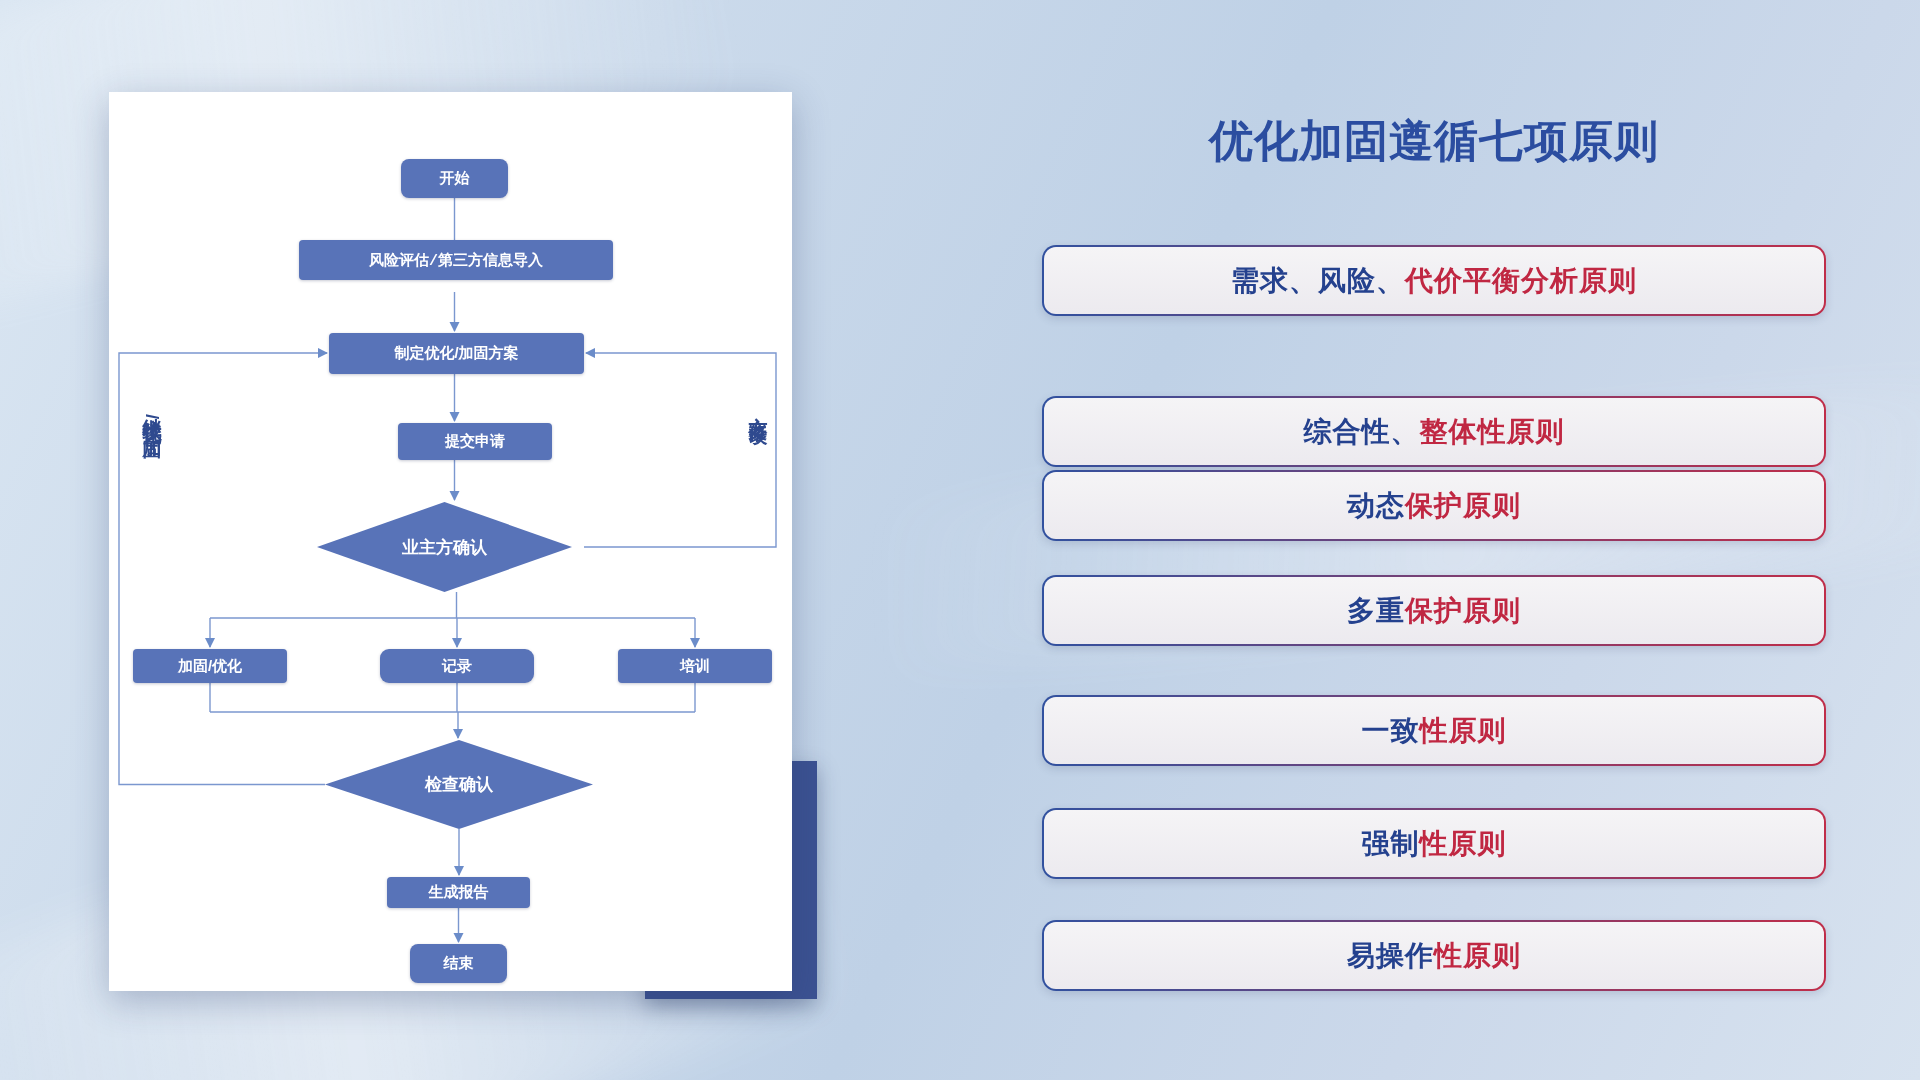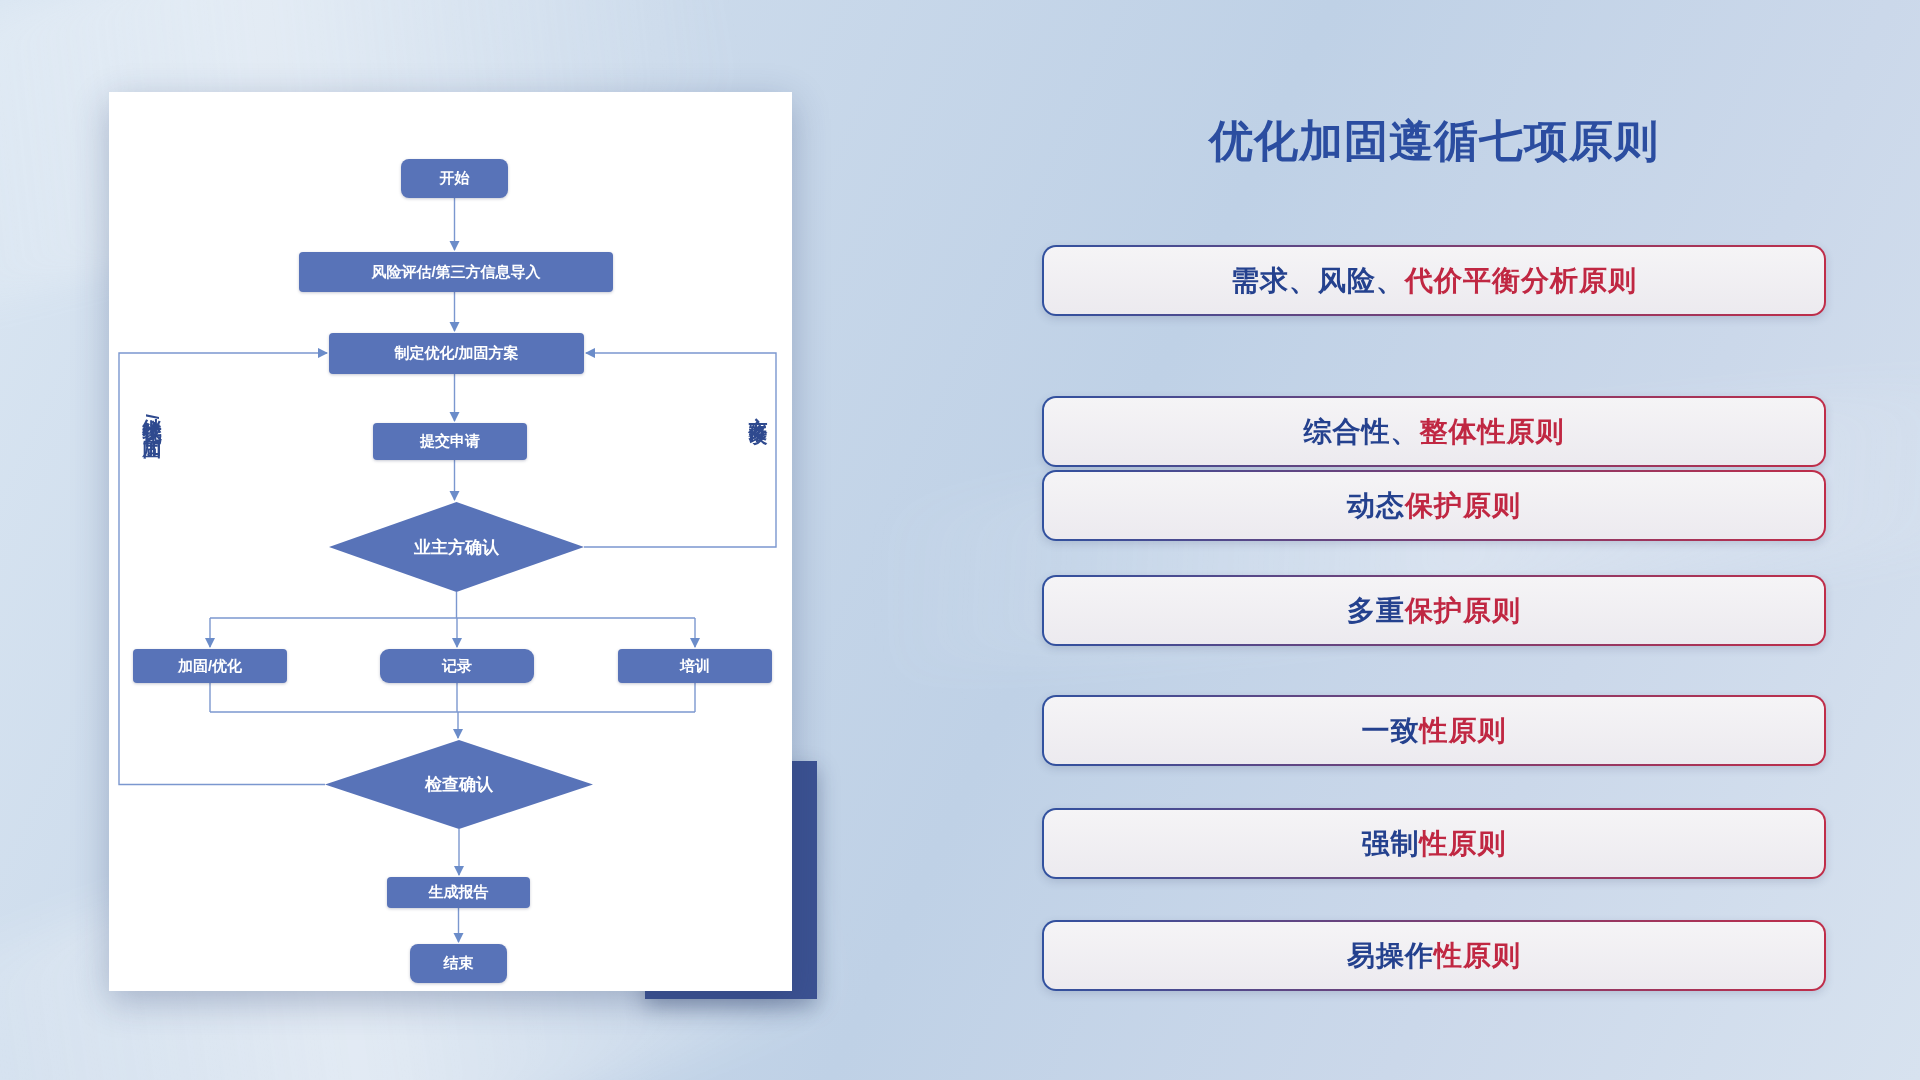--- a/index.html
+++ b/index.html
@@ -81,27 +81,27 @@
         <path d="M349 620 V646" marker-end="url(#arr)"></path>
         <path d="M350 737 V783" marker-end="url(#arr)"></path>
         <path d="M349.5 816 V850" marker-end="url(#arr)"></path>
         <path d="M475 455 H667 V261 H477" marker-end="url(#arr)"></path>
         <path d="M216 692.5 H10 V261 H218" marker-end="url(#arr)"></path>
       </g>
     </svg>
 
     <div class="node term" style="left:292px;top:67px;width:107px;height:39px;">开始</div>
 
-    <div class="node" style="left:190px;top:160px;width:314px;height:40px;">风险评估/第三方信息导入</div>
+    <div class="node" style="left:190px;top:148px;width:314px;height:40px;font-family:Liberation Mono, monospace;">风险评估/第三方信息导入</div>
 
     <div class="node" style="left:220px;top:241px;width:255px;height:41px;">制定优化/加固方案</div>
 
-    <div class="node" style="left:264px;top:331px;width:154px;height:37px;">提交申请</div>
+    <div class="node" style="left:289px;top:331px;width:154px;height:37px;">提交申请</div>
 
-    <div class="diamond" style="left:220px;top:410px;width:255px;height:90px;">业主方确认</div>
+    <div class="diamond" style="left:208px;top:410px;width:255px;height:90px;">业主方确认</div>
 
     <div class="node" style="left:24px;top:557px;width:154px;height:34px;">加固/优化</div>
 
     <div class="node" style="left:271px;top:557px;width:154px;height:34px;border-radius:9px;">记录</div>
 
     <div class="node" style="left:509px;top:557px;width:154px;height:34px;">培训</div>
 
     <div class="diamond" style="left:216px;top:648px;width:268px;height:89px;">检查确认</div>
 
     <div class="node" style="left:278px;top:785px;width:143px;height:31px;">生成报告</div>

